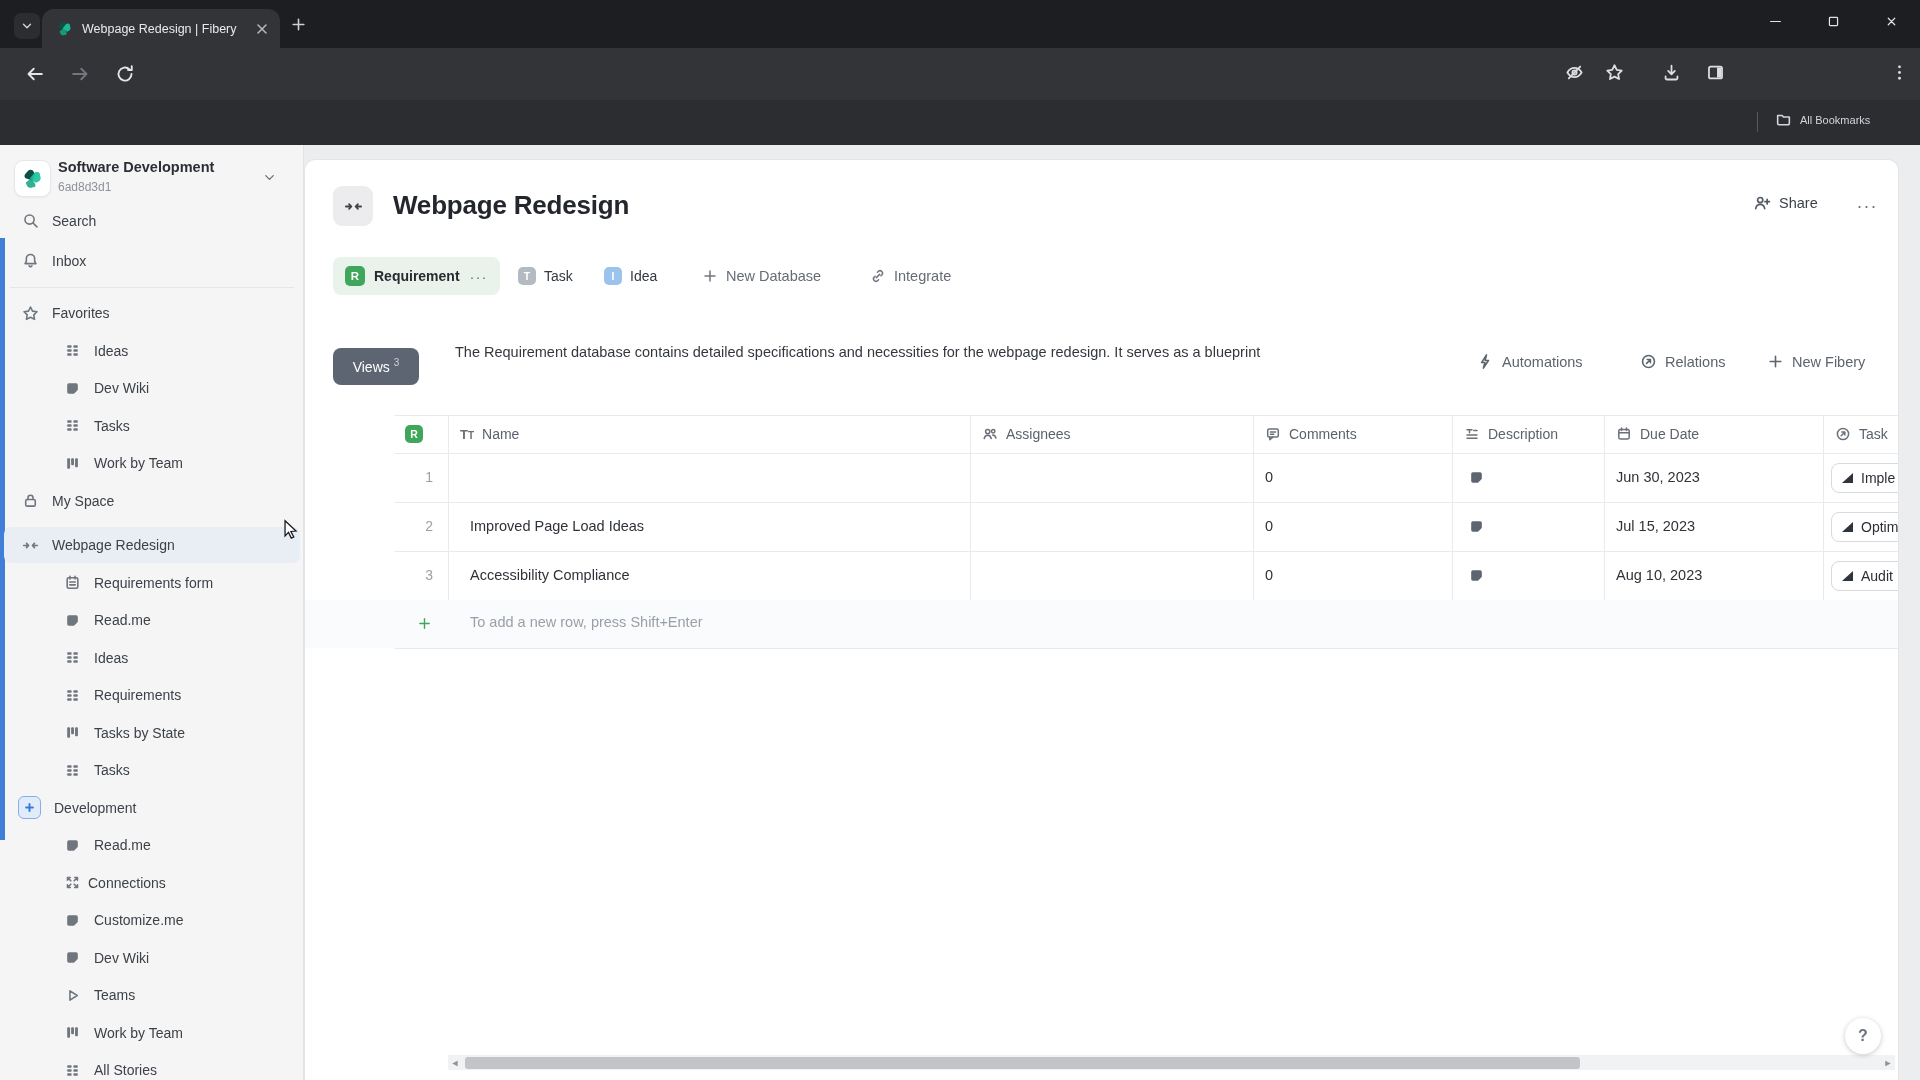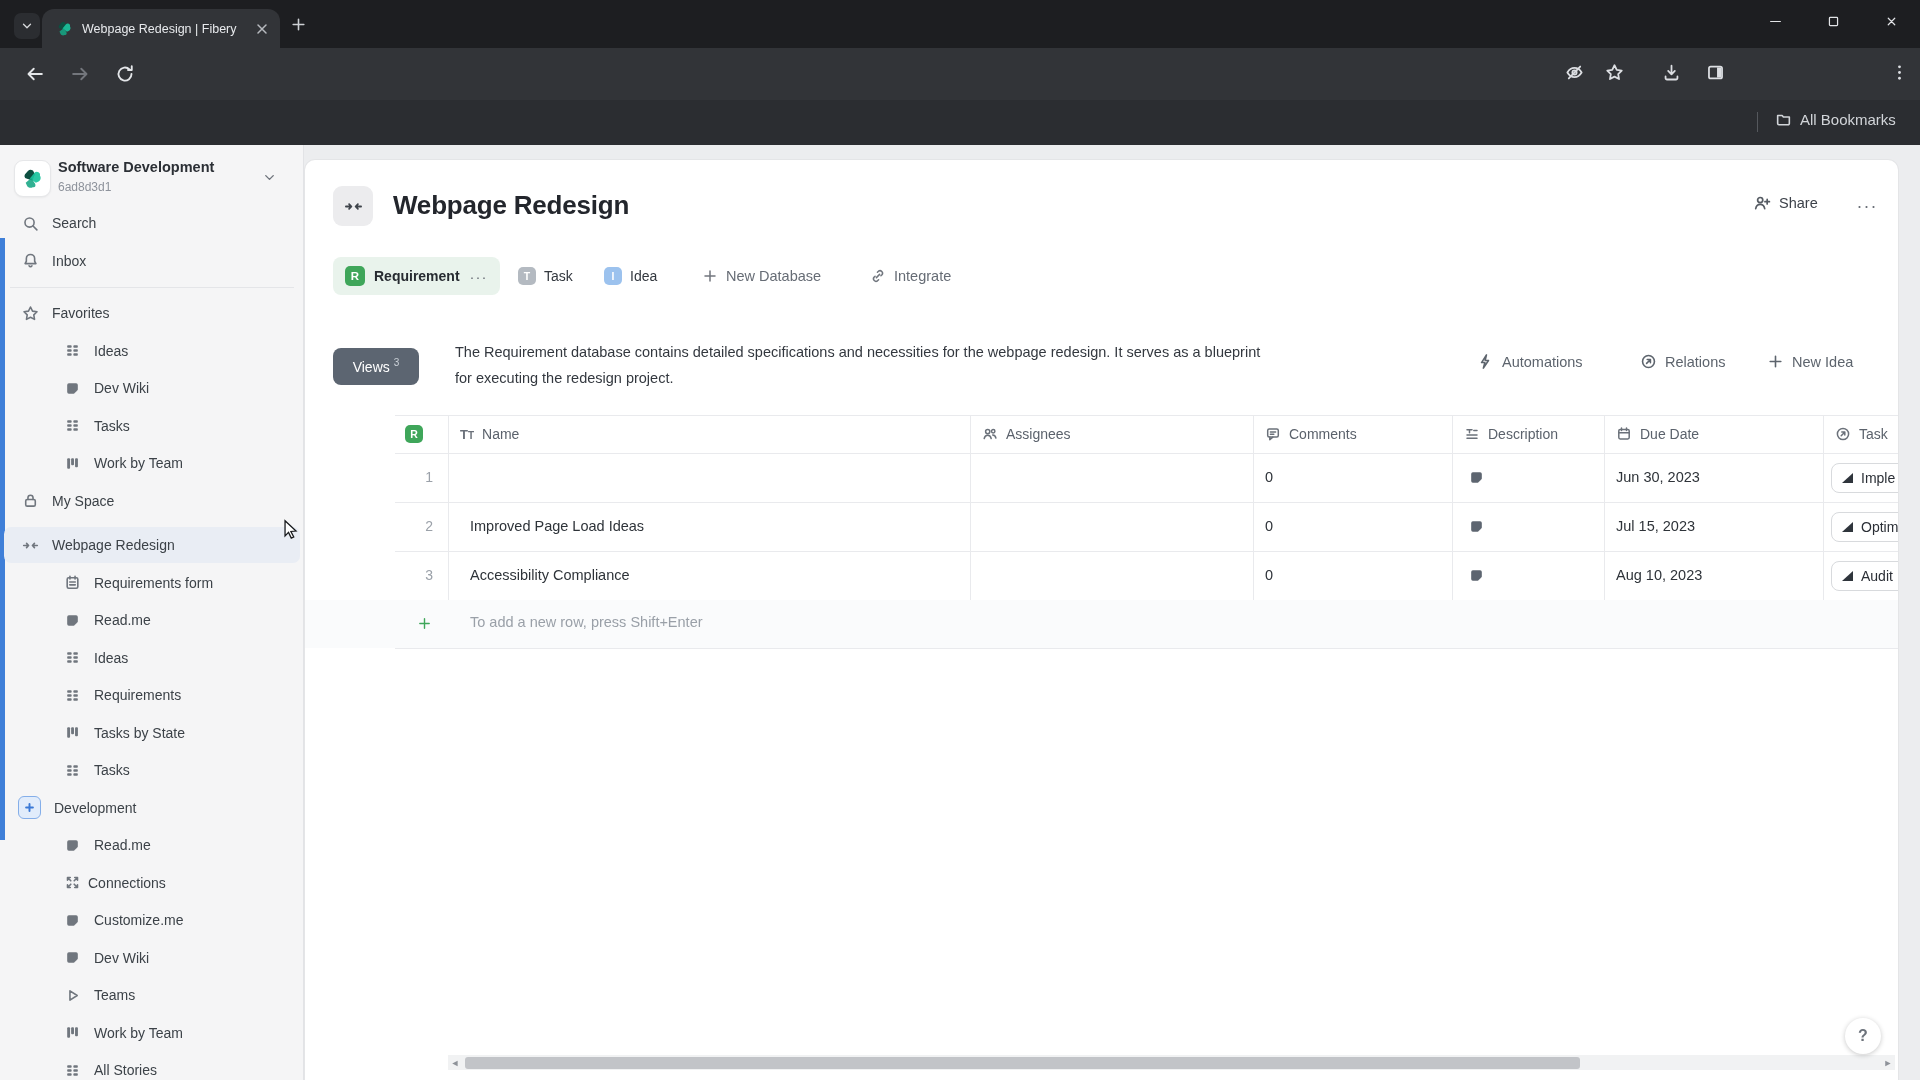--- a/index.html
+++ b/index.html
@@ -28,21 +28,21 @@
   .urlbar .icon { width:16px; height:16px; color:#c4c7cc; margin-right:12px; }
   .url-text { color:#e0e3e7; font-size:14px; white-space:nowrap; }
   .tb-icon { position:absolute; top:15px; width:19px; height:19px; color:#dcdee2; }
   .incog-pill { position:absolute; left:1752px; top:53px; height:38px; width:122px; background:#1d1f23; border-radius:19px; display:flex; align-items:center; padding:0 14px; color:#e6e8eb; }
   .incog-pill .icon { width:18px; height:18px; margin-right:9px; color:#e6e8eb; }
   .incog-pill span { font-size:13.5px; }
   .bookbar { position:absolute; left:0; top:100px; width:1920px; height:45px; background:#2b2d31; }
   .bookbar-div { position:absolute; left:1757px; top:12px; width:1px; height:20px; background:#55585d; }
   .allbookmarks { position:absolute; left:1775px; top:11px; display:flex; align-items:center; color:#d2d5d9; }
   .allbookmarks .icon { width:17px; height:17px; margin-right:8px; }
-  .allbookmarks span { font-size:15px; }
+  .allbookmarks span { font-size:11px; }
 
   
   .page { position:absolute; left:0; top:145px; width:1920px; height:935px; background:#ecedef; }
 
   
   .sidebar { position:absolute; left:0; top:0; width:304px; height:935px; background:#f5f5f6; border-right:1px solid #e2e3e6; overflow:hidden; }
   .scroll-strip { position:absolute; left:0; top:93px; width:5px; height:602px; background:#3f7fd8; }
   .ws-row { position:absolute; left:0; top:13px; width:304px; height:46px; }
   .ws-icon { position:absolute; left:14px; top:2px; width:37px; height:37px; background:#fff; border:1px solid #e6e7e9; border-radius:9px; display:flex; align-items:center; justify-content:center; box-shadow:0 1px 2px rgba(0,0,0,.05); }
   .ws-icon .icon { width:23px; height:23px; }
@@ -262,21 +262,21 @@
         </div>
       <div class="ws-name">Software Development</div>
       <div class="ws-id">6ad8d3d1</div>
       <span class="icon ws-chev">
           <svg viewBox="0 0 16 16" fill="none" stroke="currentColor" stroke-width="1.5" stroke-linecap="round" stroke-linejoin="round">
             <path d="M4 6l4 4 4-4"></path>
           </svg>
         </span>
     </div>
     <div id="sb-items">
-        <div class="sb-item" style="top: 60px;">
+        <div class="sb-item" style="top: 48px; align-items: flex-end;">
           <span class="icon" style="margin-left:18px">
             <svg viewBox="0 0 16 16" fill="none" stroke="currentColor" stroke-width="1.5" stroke-linecap="round" stroke-linejoin="round">
               <circle cx="7.1" cy="7.1" r="4.3"></circle>
               <path d="M10.4 10.4L14 14"></path>
             </svg>
           </span>
           <span style="margin-left:13px">Search</span>
         </div>
         <div class="sb-item" style="top: 97.5px;">
           <span class="icon" style="margin-left:18px">
@@ -577,21 +577,20 @@
         </div>
       </div>
 
     <div class="viewsrow">
       <div class="views-btn">
         <span>Views</span>
         <span class="views-count">3</span>
       </div>
       <div class="db-desc">
         <div>The Requirement database contains detailed specifications and necessities for the webpage redesign. It serves as a blueprint</div>
-        <div>for executing the redesign project.</div>
       </div>
       <div id="db-actions">
           <div class="action-btn" style="left: 1172px;">
             <span class="icon">
               <svg viewBox="0 0 16 16" fill="none" stroke="currentColor" stroke-width="1.5" stroke-linecap="round" stroke-linejoin="round">
                 <path d="M8.9 1.8L4.3 9h3.1l-1.4 5.2L10.8 7H7.7z"></path>
               </svg>
             </span>
             <span>Automations</span>
           </div>
@@ -603,21 +602,21 @@
               </svg>
             </span>
             <span>Relations</span>
           </div>
           <div class="action-btn" style="left: 1462px;">
             <span class="icon">
               <svg viewBox="0 0 16 16" fill="none" stroke="currentColor" stroke-width="1.5" stroke-linecap="round" stroke-linejoin="round">
                 <path d="M8 3v10M3 8h10"></path>
               </svg>
             </span>
-            <span>New Idea</span>
+            <span>New Fibery</span>
           </div>
         </div>
     </div>
 
     <div class="grid" id="grid">
         <div class="hline" style="top:0px"></div>
         <div class="hline" style="top:38px"></div>
         <div class="hline" style="top:87px"></div>
         <div class="hline" style="top:136px"></div>
         <div class="hline" style="top:185px"></div>

